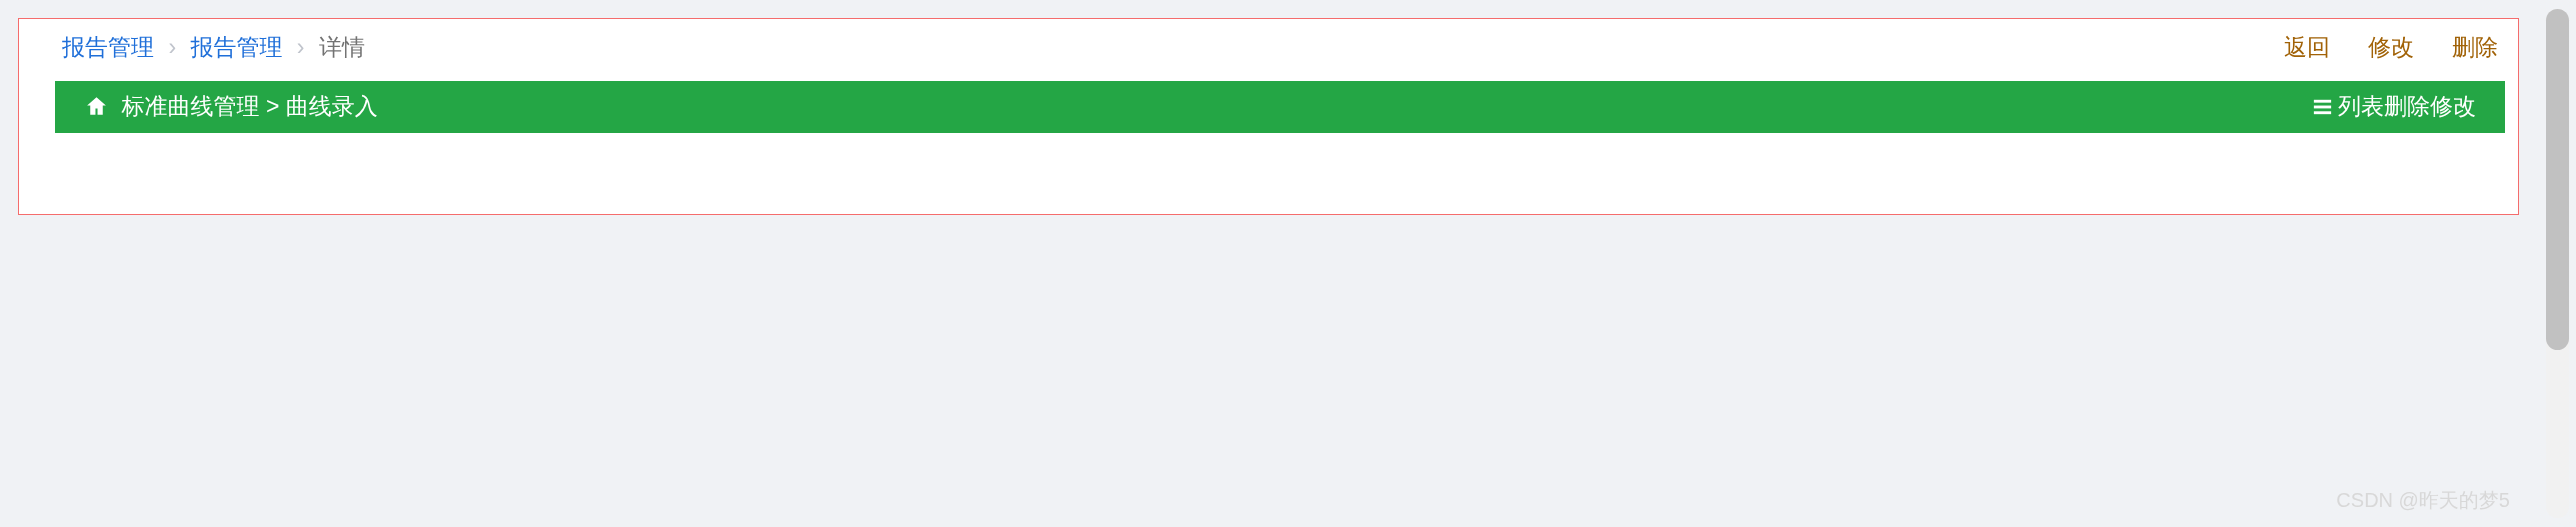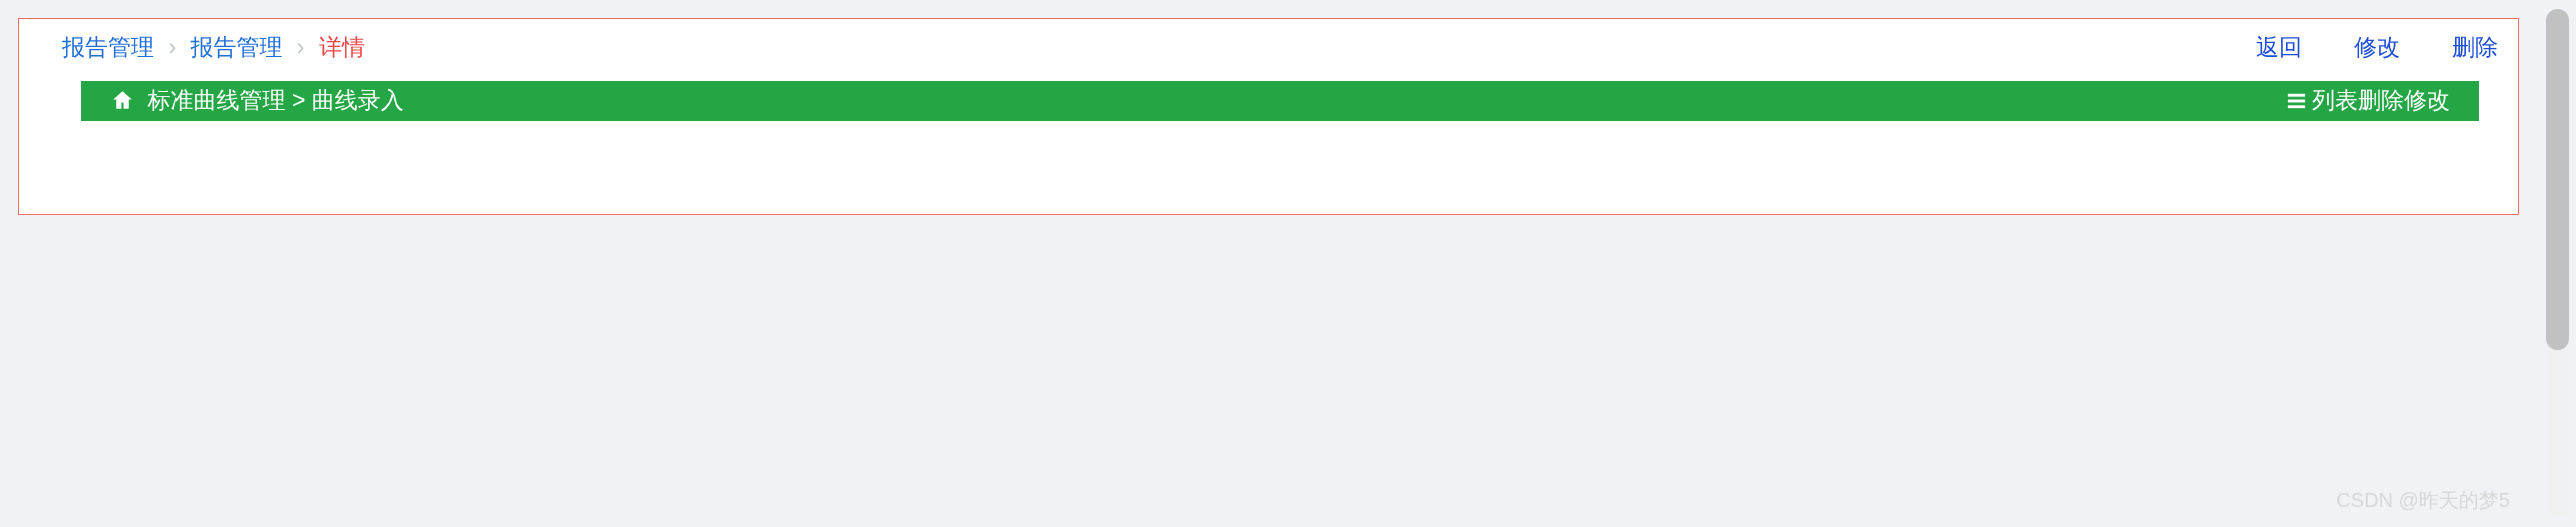--- a/index.html
+++ b/index.html
@@ -26,31 +26,31 @@
     .breadcrumb-bar {
       display: flex;
       align-items: center;
       justify-content: space-between;
       padding: 12.6px 20px 18px 20px;
       font-size: 23px;
     }
     .breadcrumb-left { display: flex; align-items: center; gap: 14.4px; }
     .bc-link { color: #1f6fd9; cursor: pointer; }
     .bc-sep { color: #c0c4cc; }
-    .bc-current { color: #ef4444; }
-    .breadcrumb-right { display: flex; align-items: center; gap: 52px; color: #1d4ed8; }
+    .bc-current { color: #737373; }
+    .breadcrumb-right { display: flex; align-items: center; gap: 38px; color: #a16207; }
     .breadcrumb-right span { cursor: pointer; }
     .greenbar {
       background: #24a645;
       color: #fff;
       display: flex;
       justify-content: space-between;
       padding: 0 29px;
-      height: 40px;
-      margin: 0 39px;
+      height: 52px;
+      margin: 0 13px;
       font-size: 23px;
     }
     .gb-left { display: flex; align-items: center; gap: 12.6px; }
     .gb-right { display: flex; align-items: center; }
     .gb-right .link { cursor: pointer; }
     .home-icon { display: flex; align-items: center; }
     .list-icon { display: flex; align-items: center; margin-right: 3.6px; }
     .body-blank { flex: 1; background: #fff; margin: 0 21.5px; }
     .scrollbar-track {
       position: absolute; top: 9px; right: 7.2px; width: 23px; bottom: 9px;

